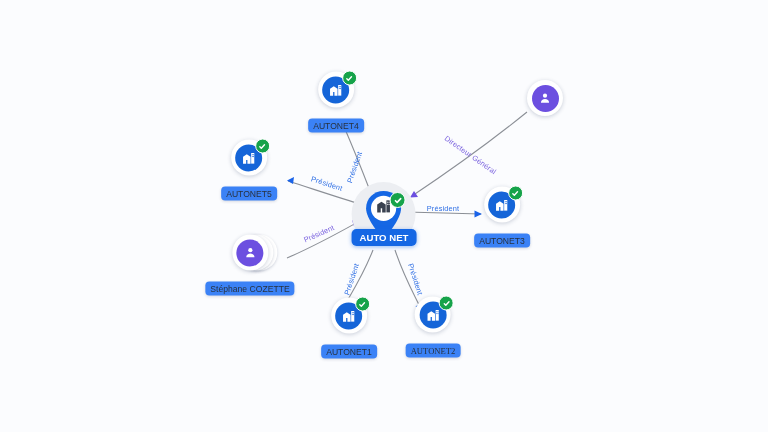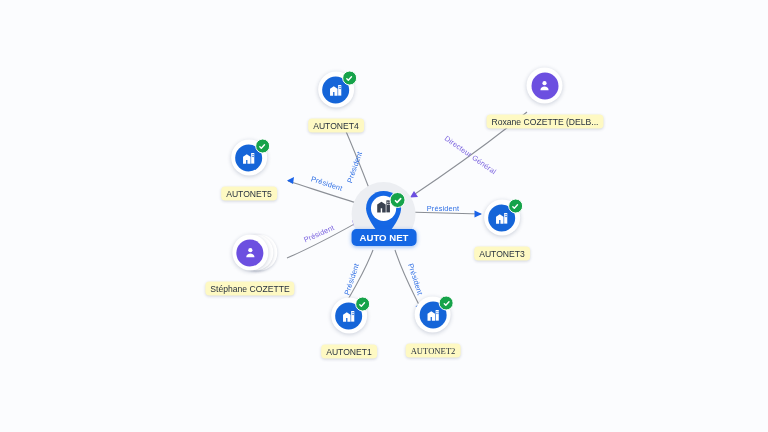--- a/index.html
+++ b/index.html
@@ -58,21 +58,21 @@
   .badge{
     position:absolute;top:-1px;right:-3px;
     width:13px;height:13px;border-radius:50%;
     background:#16a34a;border:1.6px solid #fff;
     display:flex;align-items:center;justify-content:center;
     z-index:6;
   }
 
   .node-label{
     margin-top:11px;
-    background:#fef9c3;
+    background:#3b82f6;
     border-radius:4px;
     padding:2px 5px;
     font-size:8.6px;
     color:#27313f;
     white-space:nowrap;
     box-shadow:0 1px 3px rgba(25,40,80,.18);
     position:relative;z-index:5;
   }
   .node-label.selected{
     background:#1567e4;color:#fff;font-weight:bold;
@@ -176,21 +176,21 @@
     </div>
     <div class="badge">
       <svg width="8" height="8" viewBox="0 0 24 24" aria-hidden="true">
         <path fill="none" stroke="#ffffff" stroke-width="4.2" stroke-linecap="round" stroke-linejoin="round" d="M5 12.5l4.5 4.5L19 7"></path>
       </svg>
     </div>
   </div>
   <div class="node-label">AUTONET5</div>
 </div>
 
-<div class="node" style="left:502px;top:230px;">
+<div class="node" style="left:502px;top:217px;">
   <div class="node-art">
     <div class="circle-node">
       <div class="inner-disc company">
         <svg width="15" height="15" viewBox="0 0 24 24" aria-hidden="true">
           <path fill="#ffffff" d="M3 21V10l6-4 6 4v11h-5v-6H8v6z"></path>
           <rect fill="#ffffff" x="16" y="4" width="5" height="17"></rect>
           <rect fill="#1565d8" x="17.2" y="6" width="1.3" height="1.5"></rect>
           <rect fill="#1565d8" x="19.2" y="6" width="1.3" height="1.5"></rect>
           <rect fill="#1565d8" x="17.2" y="9" width="1.3" height="1.5"></rect>
           <rect fill="#1565d8" x="19.2" y="9" width="1.3" height="1.5"></rect>
@@ -256,21 +256,20 @@
   <div class="node-art">
     <div class="circle-node">
       <div class="inner-disc person">
         <svg width="14" height="14" viewBox="0 0 24 24" aria-hidden="true">
           <circle fill="#ffffff" cx="12" cy="8" r="3.6"></circle>
           <path fill="#ffffff" d="M5 20c0-4 3.2-6.2 7-6.2S19 16 19 20z"></path>
         </svg>
       </div>
     </div>
   </div>
-  <div class="node-label">Roxane COZETTE (DELB...</div>
 </div>
 
 <div class="node" style="left:250px;top:265px;">
   <div class="node-art stack">
     <div class="circle-node">
       <div class="inner-disc person">
         <svg width="14" height="14" viewBox="0 0 24 24" aria-hidden="true">
           <circle fill="#ffffff" cx="12" cy="8" r="3.6"></circle>
           <path fill="#ffffff" d="M5 20c0-4 3.2-6.2 7-6.2S19 16 19 20z"></path>
         </svg>

